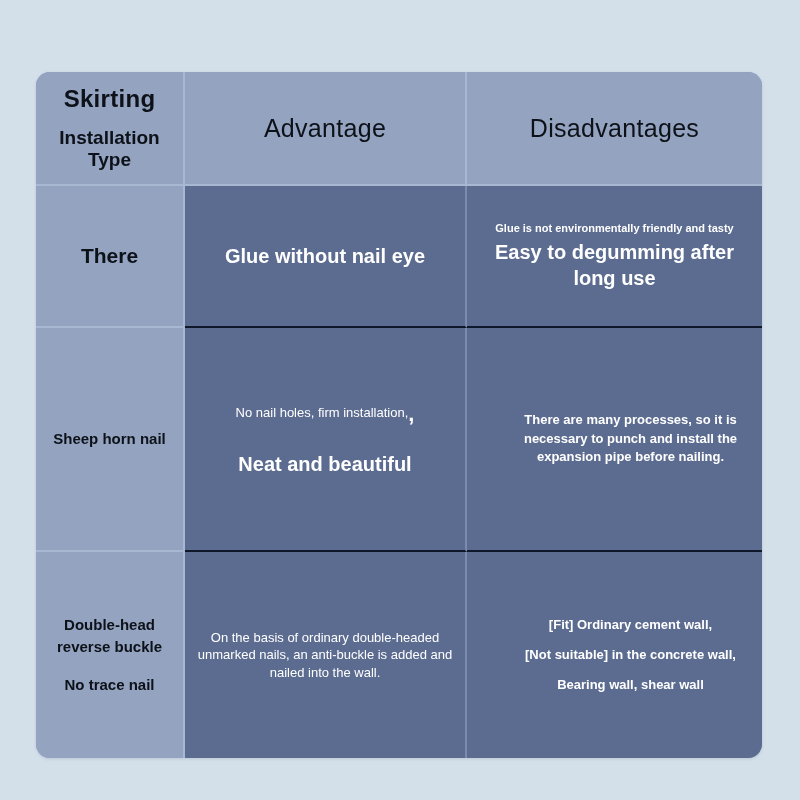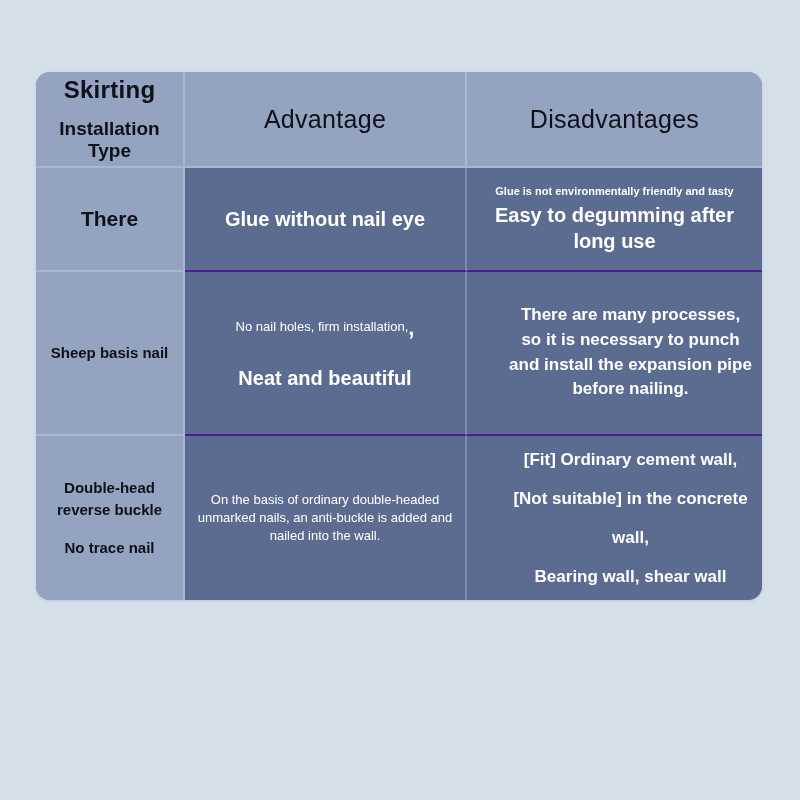--- a/index.html
+++ b/index.html
@@ -12,21 +12,21 @@
     background: #d3dfe9;
     font-family: "Liberation Sans", sans-serif;
     overflow: hidden;
   }
 
   #comparison-table {
     position: absolute;
     left: 36px;
     top: 72px;
     width: 726px;
-    height: 528px;
+    height: 686px;
     border-radius: 14px;
     overflow: hidden;
     display: flex;
     flex-direction: column;
     background: #8e9fbe;
     box-shadow: 0 1px 3px rgba(80,100,130,0.18);
   }
 
   .row {
     display: flex;
@@ -60,21 +60,21 @@
   
   .dark {
     background: #5c6c90;
     color: #ffffff;
   }
 
   
   .sep-bottom { border-bottom: 2px solid #a9b8d2; }
   .sep-right  { border-right: 2px solid #a9b8d2; }
   .sep-right-dark { border-right: 2px solid #7b8bad; }
-  .sep-bottom-dark { border-bottom: 2px solid #4c1d95; }
+  .sep-bottom-dark { border-bottom: 2px solid #0f172a; }
 
   .h-title {
     font-size: 24px;
     font-weight: bold;
     letter-spacing: 0.3px;
   }
   .h-sub {
     font-size: 19px;
     font-weight: bold;
     margin-top: 14px;
@@ -100,21 +100,21 @@
     line-height: 1.45;
     margin-top: 16px;
   }
 
   .txt-lg {
     font-size: 20px;
     font-weight: bold;
     line-height: 1.3;
   }
   .txt-md {
-    font-size: 17px;
+    font-size: 13px;
     font-weight: bold;
     line-height: 1.45;
     margin-left: 32px;
   }
   .txt-sm {
     font-size: 13px;
     font-weight: normal;
     line-height: 1.35;
   }
   .txt-xs {
@@ -159,21 +159,21 @@
       <div class="txt-lg">Glue without nail eye</div>
     </div>
     <div class="cell col-dis dark sep-bottom-dark">
       <div class="txt-xs">Glue is not environmentally friendly and tasty</div>
       <div class="txt-lg stack-gap-sm">Easy to degumming after long use</div>
     </div>
   </div>
 
   <div class="row row-sheep">
     <div class="cell col-label light sep-bottom sep-right">
-      <div class="label-med">Sheep basis nail</div>
+      <div class="label-med">Sheep horn nail</div>
     </div>
     <div class="cell col-adv dark sep-bottom-dark sep-right-dark">
       <div>
         <span class="txt-sm">No nail holes, firm installation,</span><span class="big-comma">,</span>
       </div>
       <div class="txt-lg stack-gap">Neat and beautiful</div>
     </div>
     <div class="cell col-dis dark sep-bottom-dark">
       <div class="txt-md">There are many processes, so it is necessary to punch and install the expansion pipe before nailing.</div>
     </div>

